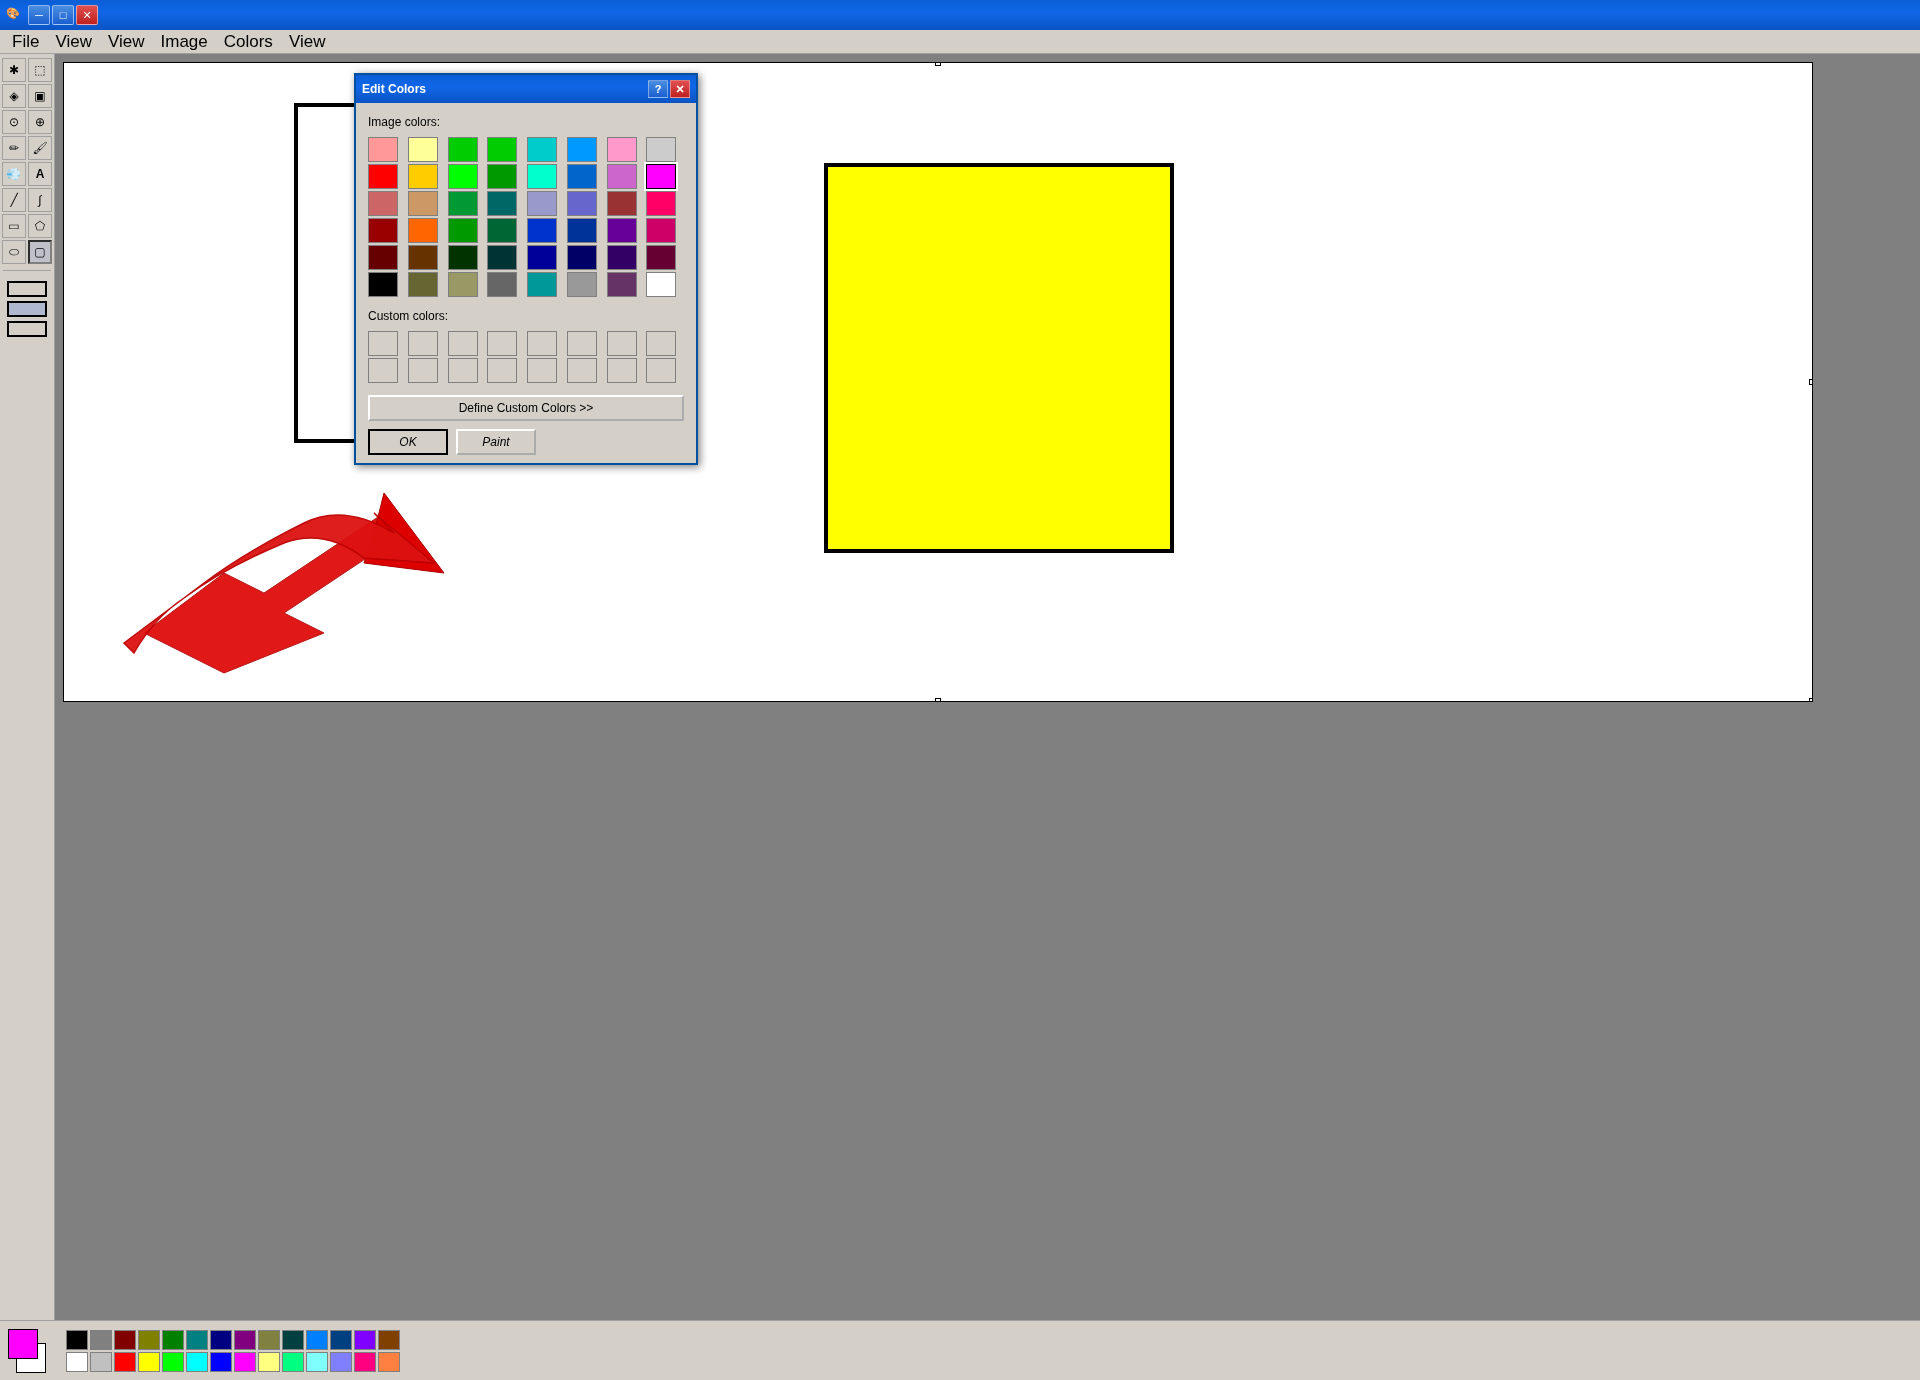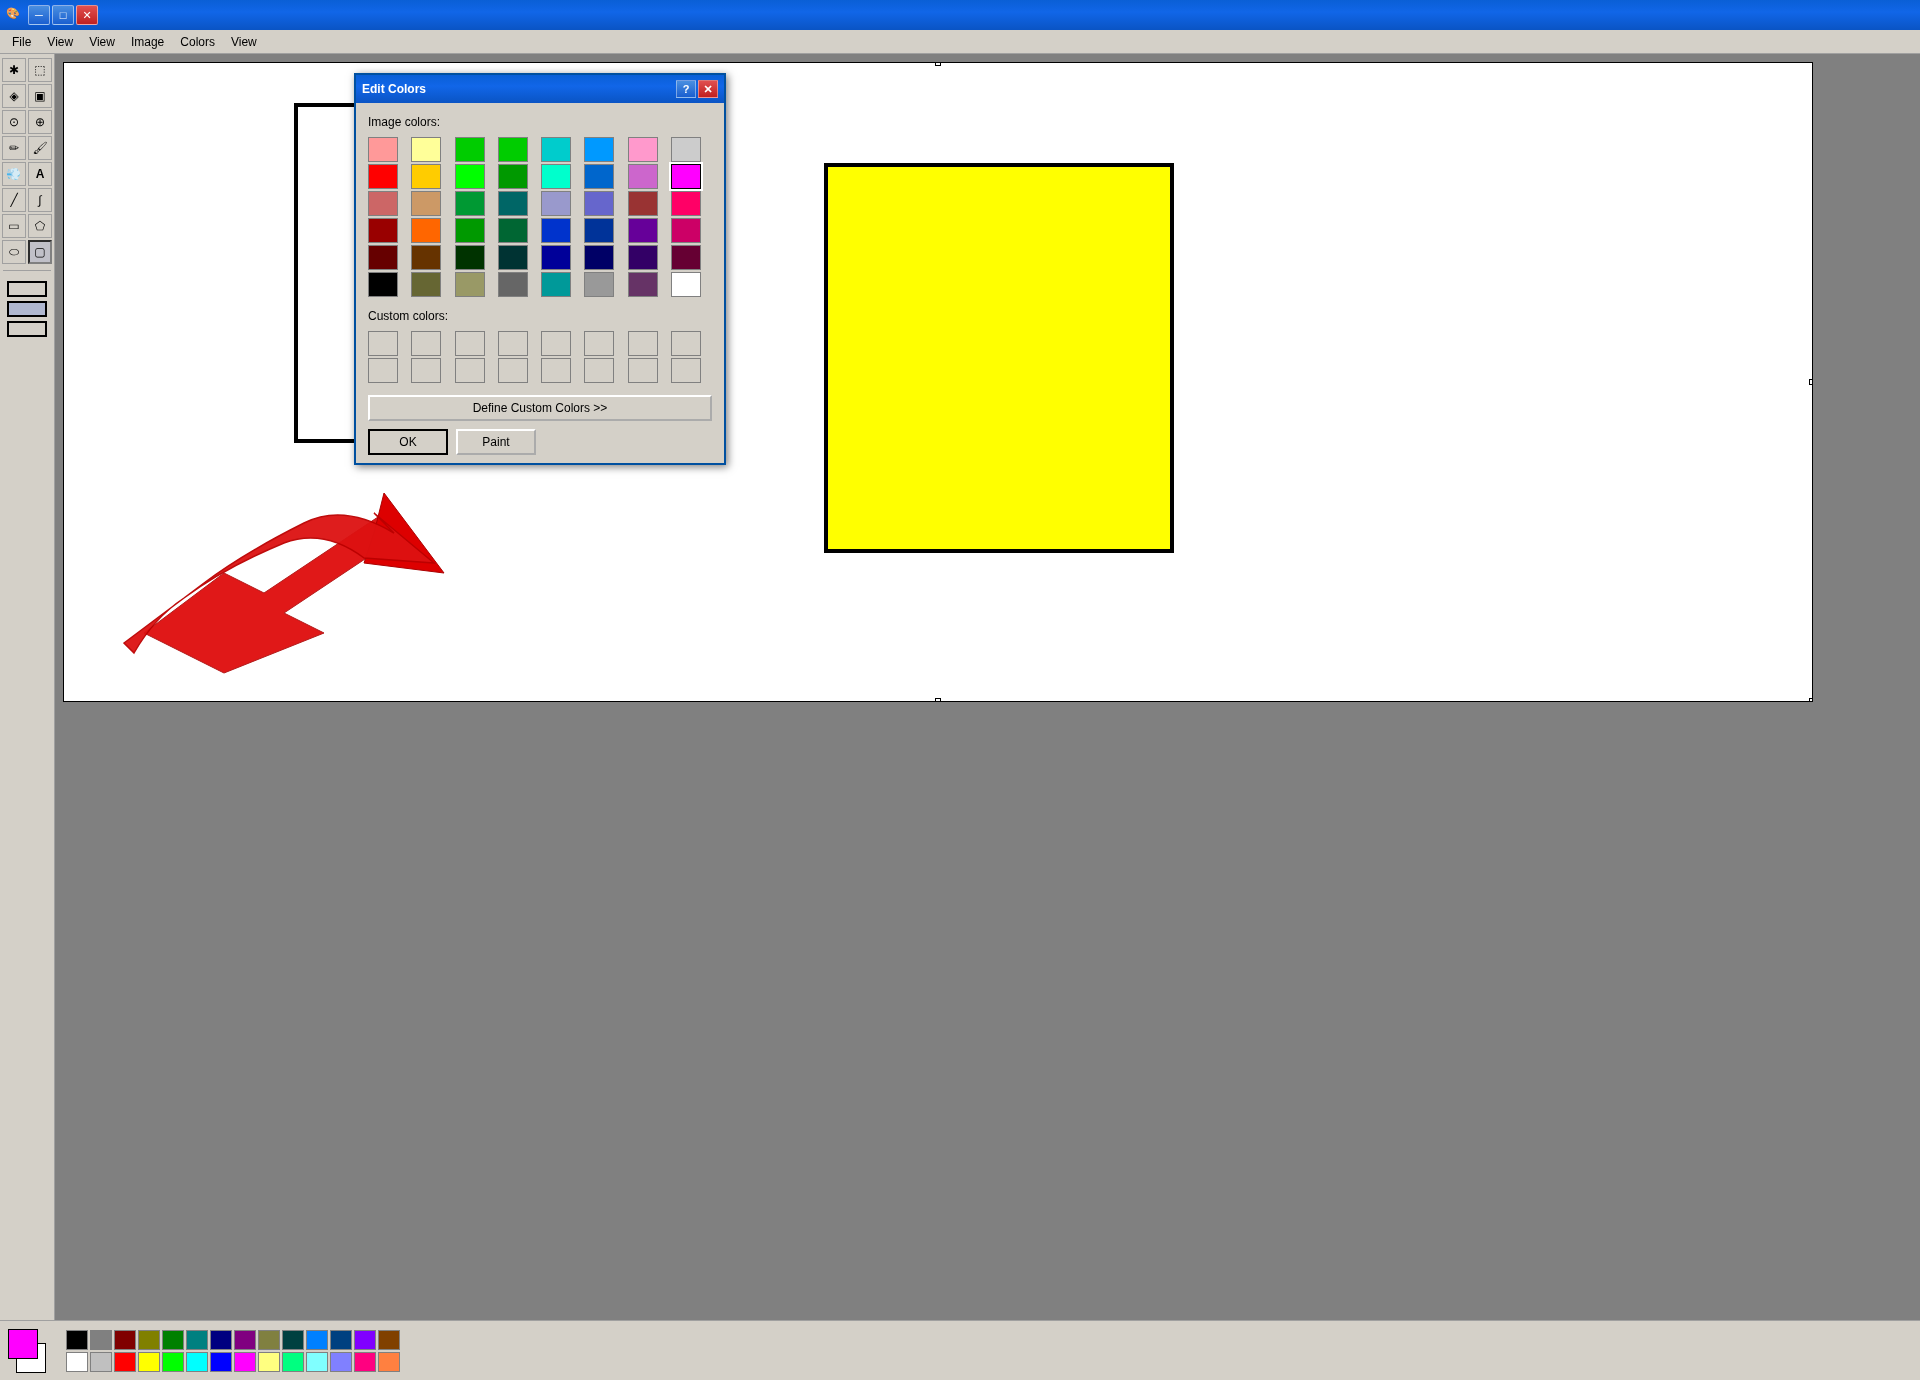--- a/index.html
+++ b/index.html
@@ -24,21 +24,21 @@
     .title-btn.close-btn { background: linear-gradient(to bottom, #e05050, #c02020); }
 
     
     .menu-bar {
       width: 100%; height: 24px;
       background: #d4d0c8;
       display: flex; align-items: center; padding: 0 4px;
       border-bottom: 1px solid #a0a0a0;
     }
     .menu-item {
-      padding: 2px 8px; cursor: pointer; font-size: 12px; color: #000;
+      padding: 2px 8px; cursor: pointer; font-size: 17px; color: #000;
     }
 
     
     .main-area {
       display: flex; width: 100%; height: calc(100% - 30px - 24px - 60px);
     }
 
     
     .toolbar {
       width: 55px; background: #d4d0c8;
@@ -77,21 +77,21 @@
       background: white;
     }
     .yellow-rect {
       position: absolute;
       border: 4px solid #000;
       background: #ffff00;
     }
     .dialog {
       position: absolute;
       top: 120px; left: 280px;
-      width: 372px;
+      width: 344px;
       background: #d4d0c8;
       border: 2px solid #0050a0;
       box-shadow: 2px 2px 8px rgba(0,0,0,0.5);
       pointer-events: all;
     }
     .dialog-title {
       height: 28px;
       background: linear-gradient(to bottom, #0a5fd6 0%, #1166e8 40%, #0a54c4 100%);
       display: flex; align-items: center; padding: 0 6px;
       color: white; font-weight: bold; font-size: 12px;
@@ -145,21 +145,21 @@
       display: flex; align-items: center; justify-content: center;
       margin-bottom: 8px;
     }
 
     .dialog-buttons { display: flex; gap: 8px; justify-content: flex-start; }
     .dialog-btn {
       width: 80px; height: 26px;
       background: #d4d0c8;
       border: 2px outset #ffffff;
       font-size: 12px; cursor: pointer;
-      display: flex; align-items: center; justify-content: center;
+      display: flex; align-items: center; justify-content: center; font-style: italic;
     }
     .dialog-btn.default-btn { border: 2px solid #000; }
 
     
     .bottom-bar {
       position: fixed; bottom: 0; left: 0; width: 100%;
       height: 60px; background: #d4d0c8;
       border-top: 1px solid #a0a0a0;
       display: flex; align-items: center; padding: 4px 8px;
     }

